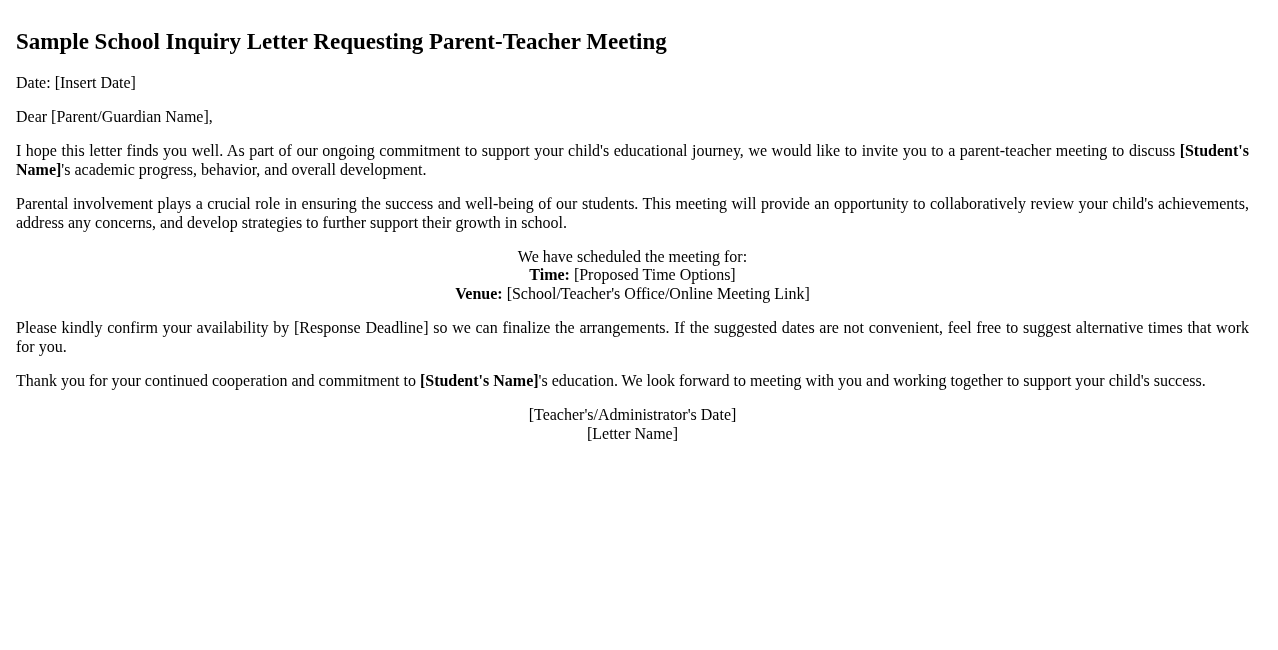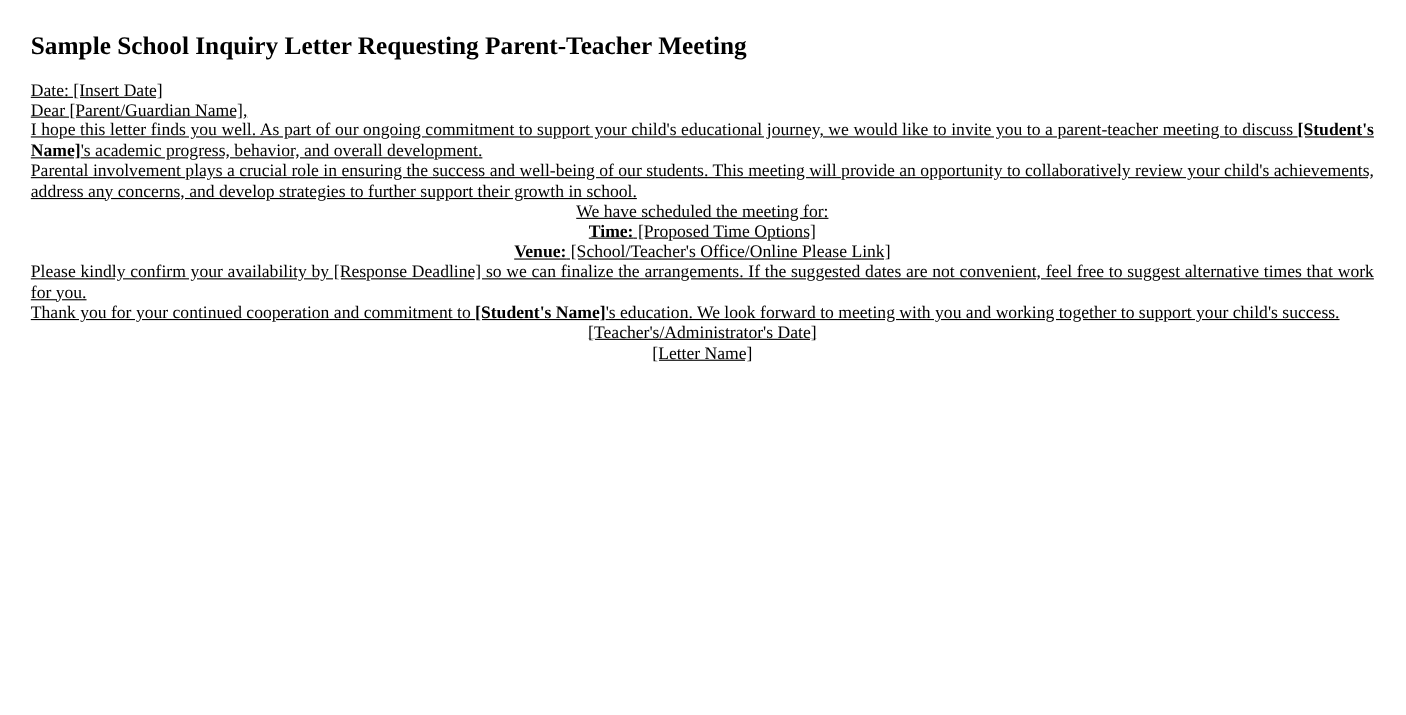--- a/index.html
+++ b/index.html
@@ -4,38 +4,37 @@
 <style>
   html, body {
     margin: 0;
     padding: 0;
     background: #ffffff;
   }
   .page {
     width: 1278px;
     height: 546px;
     box-sizing: border-box;
-    padding: 28px 29px 0 28px;
+    padding: 28px 29px 0 16px;
     background: #ffffff;
     color: #000000;
     font-family: "Liberation Serif", "DejaVu Serif", serif;
     font-size: 16px;
     line-height: 1.15;
     overflow: hidden;
   }
   .title {
     font-size: 23px;
     font-weight: bold;
     line-height: 1.2;
     margin: 0 0 18px 0;
   }
   .page p {
-    margin: 0 0;
+    margin: 16px 0;
     text-align: justify;
-    text-decoration: underline;
   }
   .page p.block {
     text-align: center;
   }
   .line {
     display: block;
   }
   strong { font-weight: bold; }
 </style>
 </head>
@@ -49,21 +48,21 @@
 
   <p>Dear [Parent/Guardian Name],</p>
 
   <p><span>I hope this letter finds you well. As part of our ongoing commitment to support your child's educational journey, we would like to invite you to a parent-teacher meeting to discuss </span><strong>[Student's Name]</strong><span>'s academic progress, behavior, and overall development.</span></p>
 
   <p>Parental involvement plays a crucial role in ensuring the success and well-being of our students. This meeting will provide an opportunity to collaboratively review your child's achievements, address any concerns, and develop strategies to further support their growth in school.</p>
 
   <p class="block">
     <span class="line">We have scheduled the meeting for:</span>
     <span class="line"><strong>Time:</strong><span> [Proposed Time Options]</span></span>
-    <span class="line"><strong>Venue:</strong><span> [School/Teacher's Office/Online Please Link]</span></span>
+    <span class="line"><strong>Venue:</strong><span> [School/Teacher's Office/Online Meeting Link]</span></span>
   </p>
 
   <p>Please kindly confirm your availability by [Response Deadline] so we can finalize the arrangements. If the suggested dates are not convenient, feel free to suggest alternative times that work for you.</p>
 
   <p><span>Thank you for your continued cooperation and commitment to </span><strong>[Student's Name]</strong><span>'s education. We look forward to meeting with you and working together to support your child's success.</span></p>
 
   <p class="block">
     <span class="line">[Teacher's/Administrator's Date]</span>
     <span class="line">[Letter Name]</span>
   </p>

